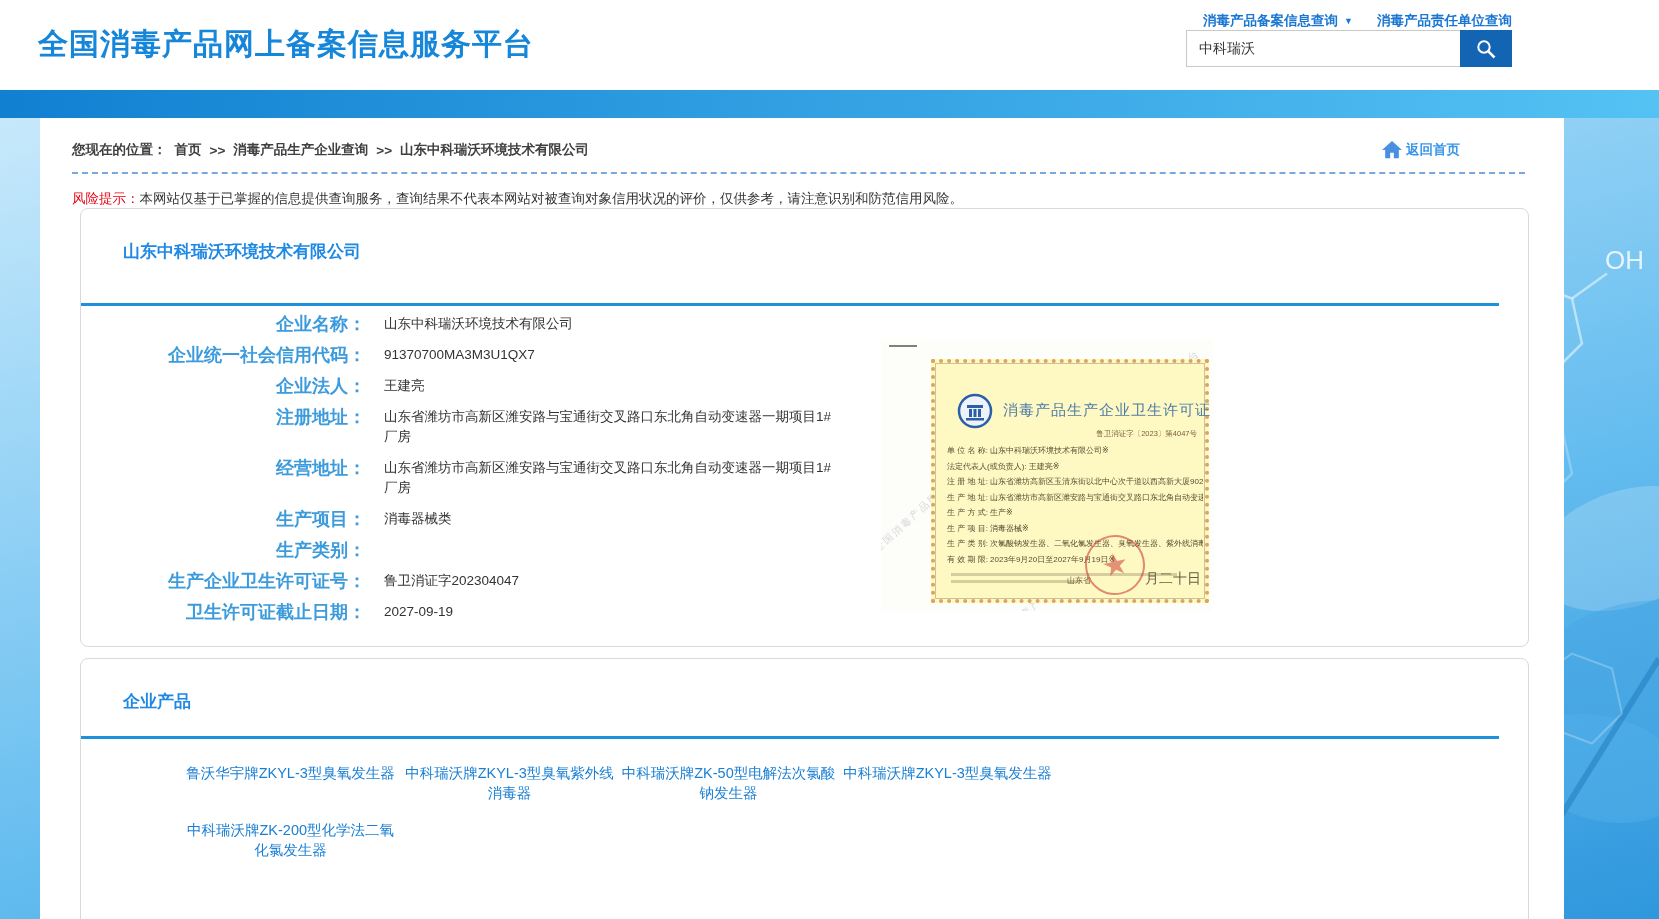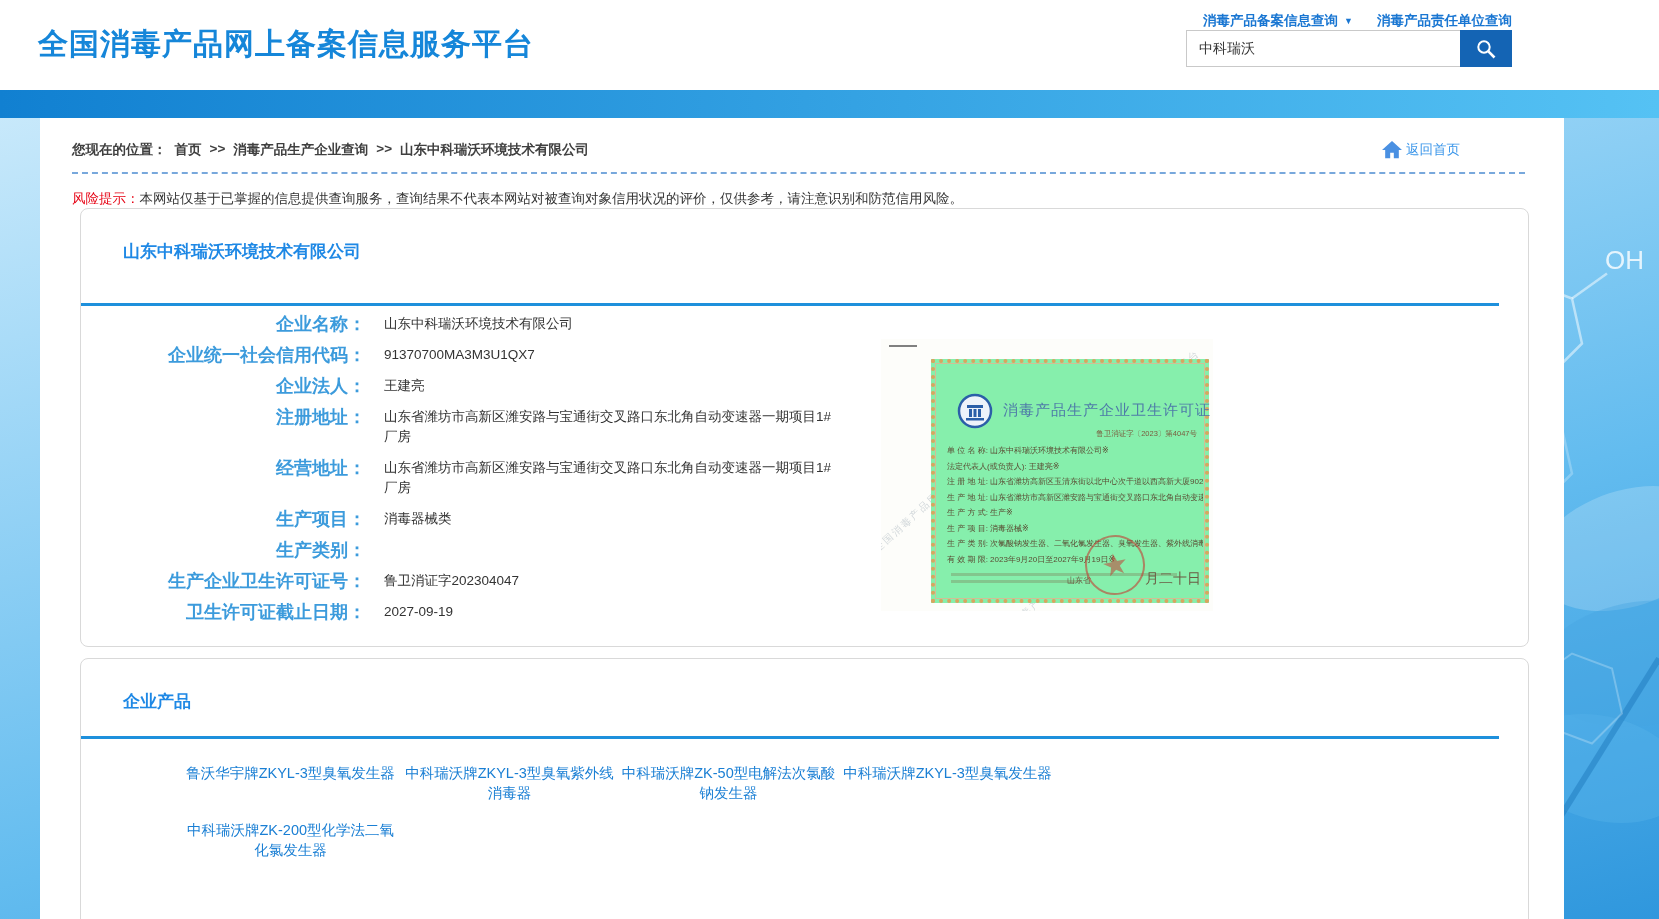--- a/index.html
+++ b/index.html
@@ -16,44 +16,44 @@
   .search-box{position:absolute;top:30px;right:147px;width:326px;height:37px;display:flex;}
   .search-input{flex:1;border:1px solid #c9c9c9;border-right:none;padding:12px 12px;font-size:14px;color:#333;outline:none;font-family:inherit;}
   .search-btn{width:52px;height:37px;background:#1464b4;border:none;display:flex;align-items:center;justify-content:center;cursor:pointer;}
   
   .band{position:absolute;top:90px;left:0;width:100%;height:28px;background:linear-gradient(to right,#1180d1,#55c2f4);z-index:4;}
   
   .bg-art{position:absolute;right:0;top:118px;width:182px;height:684px;z-index:1;}
   
   .wrapper{position:absolute;left:40px;top:118px;width:1524px;height:801px;background:#fff;z-index:2;}
   .breadcrumb-row{position:absolute;top:22px;left:32px;right:104px;display:flex;justify-content:space-between;align-items:center;font-size:13.5px;font-weight:bold;color:#404040;}
-  .crumbs{display:flex;gap:8px;white-space:nowrap;}
+  .crumbs{display:flex;gap:8px;align-items:center;white-space:nowrap;}
   .crumbs a{color:#404040;}
-  .back-home{color:#3b96ea;display:flex;align-items:center;gap:3px;font-weight:normal;}
+  .back-home{color:#3b96ea;display:flex;align-items:center;gap:3px;font-weight:bold;}
   .dashes{position:absolute;top:54px;left:32px;right:39px;border-top:2px dashed #78a8dc;height:0;}
   .risk{position:absolute;top:72px;left:32px;font-size:13.5px;color:#333;white-space:nowrap;}
   .risk-label{color:#e60012;}
   
   .card{position:absolute;left:40px;width:1447px;background:#fff;border:1px solid #d9d9d9;border-radius:8px;}
   .card-company{top:90px;height:437px;}
   .card-products{top:540px;height:330px;}
   .card h2{position:absolute;top:31px;left:42px;margin:0;font-size:17px;color:#1e88e5;font-weight:bold;}
   .rule{position:absolute;left:0;right:29px;height:3px;background:#1e90dc;}
   .card-company .rule{top:94px;}
   .card-products .rule{top:77px;}
   
   .fields{position:absolute;top:105px;left:0;}
   .frow{display:flex;margin-bottom:11px;}
   .flabel{width:285px;text-align:right;color:#3c9bdc;font-weight:bold;font-size:18px;line-height:20px;white-space:nowrap;}
   .fvalue{margin-left:18px;width:460px;color:#333;font-size:13.5px;line-height:20px;}
   
   .cert-scan{position:absolute;left:800px;top:130px;width:332px;height:272px;background:#fdfdfa;overflow:hidden;}
   .dashmark{position:absolute;left:8px;top:6px;width:28px;height:2px;background:#808080;}
   .wm{position:absolute;transform:rotate(-42deg);font-size:10px;color:rgba(110,130,145,.30);white-space:nowrap;letter-spacing:2px;}
-  .cert{position:absolute;left:50px;top:20px;width:278px;height:244px;background:#86efac;border:4px dotted #d9a55f;box-shadow:inset 0 0 0 1px #cfc096;box-sizing:border-box;}
+  .cert{position:absolute;left:50px;top:20px;width:278px;height:244px;background:#fef9c3;border:4px dotted #d9a55f;box-shadow:inset 0 0 0 1px #cfc096;box-sizing:border-box;}
   .cert-emblem{position:absolute;left:22px;top:30px;width:36px;height:36px;}
   .cert-title{position:absolute;left:68px;top:38px;font-family:"Liberation Serif","DejaVu Serif",serif;font-size:15px;color:#4e7ba8;letter-spacing:1px;white-space:nowrap;}
   .cert-no{position:absolute;right:8px;top:66px;font-size:7.5px;color:#7a5c3e;white-space:nowrap;}
   .cert-lines{position:absolute;left:12px;top:80px;width:256px;font-size:8px;line-height:15.5px;color:#5a4c33;overflow:hidden;}
   .cert-lines div{white-space:nowrap;overflow:hidden;}
   .note-bar{position:absolute;height:3px;background:rgba(122,104,70,.30);}
   .note-bar1{left:16px;top:210px;width:226px;}
   .note-bar2{left:16px;top:217px;width:128px;}
   .cert-bottom-left{position:absolute;left:132px;bottom:13px;font-size:8px;color:#6b5b43;}
   .cert-bottom-right{position:absolute;right:4px;bottom:11px;font-size:14px;color:#6b5b43;}

